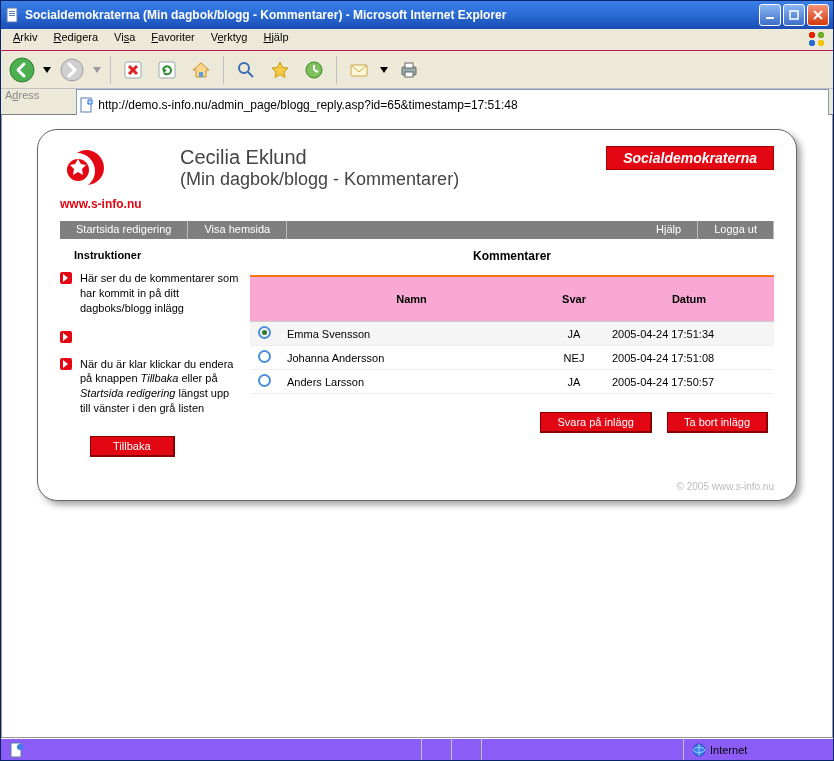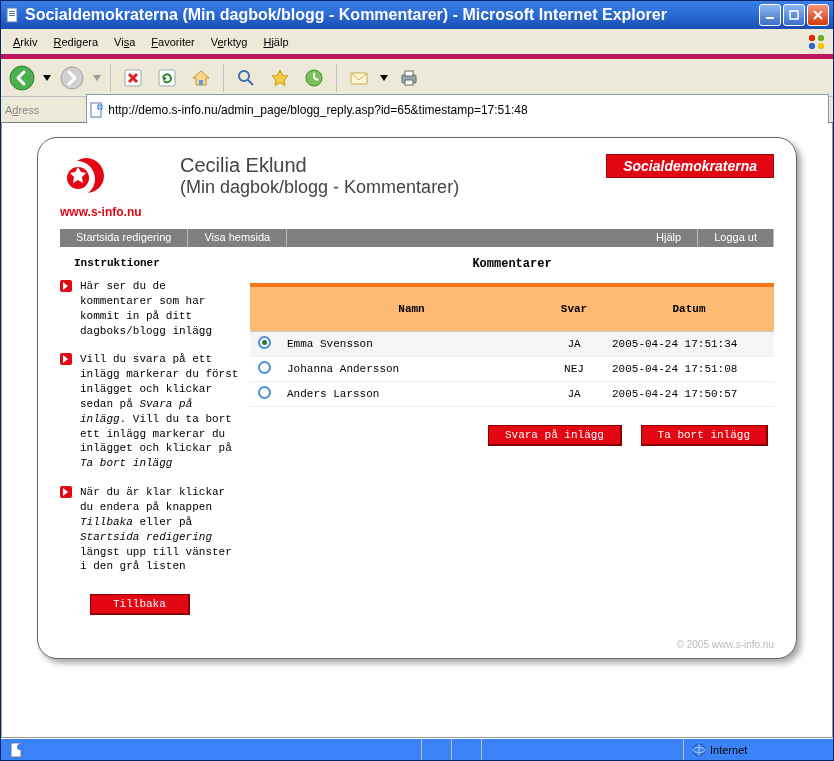--- a/index.html
+++ b/index.html
@@ -20,37 +20,37 @@
   }
   .titlebar {
     height: 28px;
     background: linear-gradient(to bottom,#3a80e8 0%,#2b6cd6 45%,#1a4db5 100%);
     display: flex;
     align-items: center;
     padding: 0 4px;
     color: #fff;
   }
   .titlebar .page-icon { width:16px; height:16px; margin-right:4px; }
-  .titlebar .title { flex:1; font-weight:bold; font-size:16px; white-space:nowrap; overflow:hidden; }
+  .titlebar .title { flex:1; font-weight:bold; font-size:12px; white-space:nowrap; overflow:hidden; }
   .winbtns { display:flex; gap:2px; }
   .winbtn {
     width:22px; height:22px;
     border:1px solid #fff; border-radius:3px;
     background:linear-gradient(to bottom,#8db7f3,#3d6ec9);
     display:flex; align-items:center; justify-content:center;
     color:#fff; font-size:11px; cursor:default;
   }
   .winbtn.close { background:linear-gradient(to bottom,#f5947a,#d23a0a); }
 
   .menubar {
-    height:30px;
-    display:flex; align-items:center;
+    height:22px;
+    display:flex; align-items:flex-start;
     padding:0 4px;
     background:#ece9d8;
-    border-bottom:5px solid #be185d;
+    border-bottom:1px solid #be185d;
   }
   .menubar span { padding:2px 8px; cursor:default; }
   .menubar span u { text-decoration:underline; }
   .menubar .flex { flex:1; }
   .winflag {
     width:24px; height:20px;
     background:
       radial-gradient(circle at 7px 6px,#e52600 0 3px,transparent 3px),
       radial-gradient(circle at 16px 6px,#6fae2d 0 3px,transparent 3px),
       radial-gradient(circle at 7px 14px,#2a6dcf 0 3px,transparent 3px),
@@ -67,24 +67,24 @@
   .tbtn {
     width:30px; height:30px;
     display:flex; align-items:center; justify-content:center;
     border-radius:3px;
     cursor:default;
   }
   .tbtn svg{display:block}
   .sep { width:1px; height:28px; background:#c0c0c0; margin:0 3px; }
 
   .addressbar {
-    height:26px; display:flex; align-items:center;
+    height:26px; display:flex; align-items:flex-start;
     padding:0 4px;
     border-bottom:1px solid #808080;
-    gap:15px;
+    gap:5px;
   }
   .addressbar .lbl { color:#888; }
   .addrfield {
     flex:1; height:20px;
     border:1px solid #7f9db9;
     background:#fff;
     display:flex; align-items:center;
     padding:15px 2px;
     gap:3px;
     margin-left:32px;
@@ -144,21 +144,21 @@
   .navbar a{
     color:#fff;
     padding:2px 16px;
     font-size:11px;
     border-right:1px solid #bbb;
     text-decoration:none;
     cursor:default;
   }
   .navbar .sp{flex:1;}
 
-  .cols { display:flex; margin-top:10px;font-family:Liberation Mono, monospace; }
+  .cols { display:flex; margin-top:10px; }
   .left {
     width:190px;
     padding-right:10px;
   }
   .left h3{ font-size:11px; margin:0 0 10px 14px; }
   .instr { display:flex; margin:8px 0 14px 0; font-size:11px; line-height:1.35; }
   .bullet{
     width:12px; height:12px; flex:0 0 12px;
     background:#e30613; border-radius:2px;
     margin:1px 8px 0 0;
@@ -189,22 +189,22 @@
   .right { flex:1; }
   .right h3 {
     font-size:12px;
     text-align:center;
     margin-bottom:12px;
   }
   table.list{
     width:100%; border-collapse:collapse; font-size:11px;
   }
   table.list th{
-    background:#fdba74;
-    border-top:4px solid #f97316;
+    background:#f9a8d4;
+    border-top:2px solid #f97316;
     border-bottom:1px solid #ccc;
     font-weight:bold;
     padding:16px 8px;
     text-align:center;
   }
   table.list th.namecol{ text-align:center; }
   table.list td{
     padding:4px 8px;
     border-bottom:1px solid #eee;
   }
@@ -231,21 +231,21 @@
   .footer{
     text-align:right;
     color:#bbb;
     font-size:10px;
     margin-top:24px;
   }
 
   
   .statusbar{
     height:22px;
-    background:#3b82f6;
+    background:#8b5cf6;
     border-top:1px solid #fff;
     display:flex;
     align-items:flex-end;
     font-size:11px;
   }
   .statusbar .cell{
     height:100%;
     border-left:1px solid #c0c0c0;
     display:flex;align-items:center;
     padding:0 8px;
@@ -441,21 +441,20 @@
       <div class="cols">
         <div class="left">
           <h3>Instruktioner</h3>
 
           <div class="instr">
             <span class="bullet"></span>
             <span>Här ser du de kommentarer som har kommit in på ditt dagboks/blogg inlägg</span>
           </div>
           <div class="instr">
             <span class="bullet"></span>
-            <span>Vill du svara på ett inlägg markerar du först inlägget och klickar sedan på <em>Svara på inlägg</em>. Vill du ta bort ett inlägg markerar du inlägget och klickar på <em>Ta bort inlägg</em></span>
           </div>
           <div class="instr">
             <span class="bullet"></span>
             <span>När du är klar klickar du endera på knappen <em>Tillbaka</em> eller på <em>Startsida redigering</em> längst upp till vänster i den grå listen</span>
           </div>
 
           <span class="redbtn">Tillbaka</span>
         </div>
 
         <div class="right">

